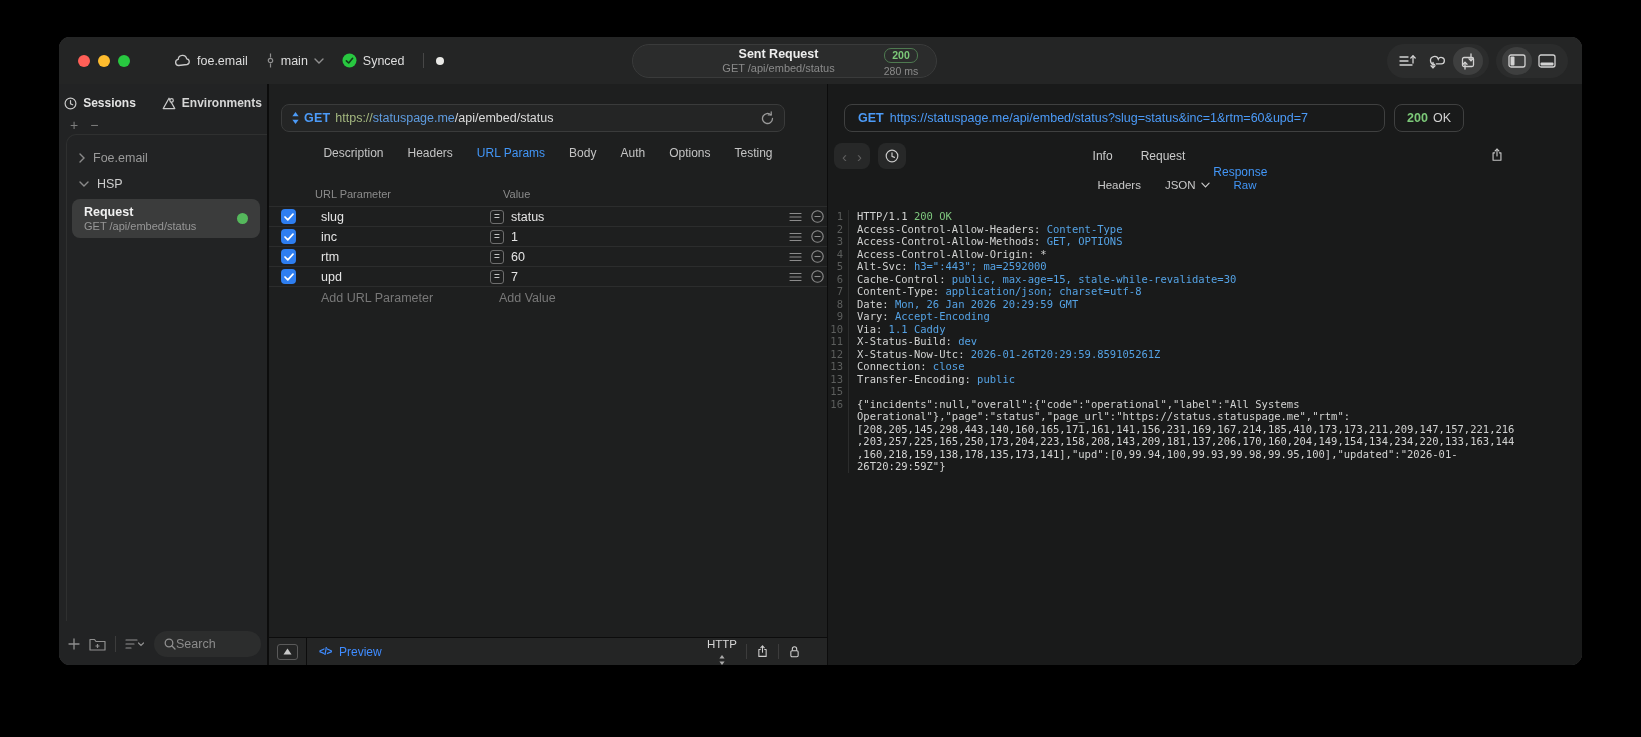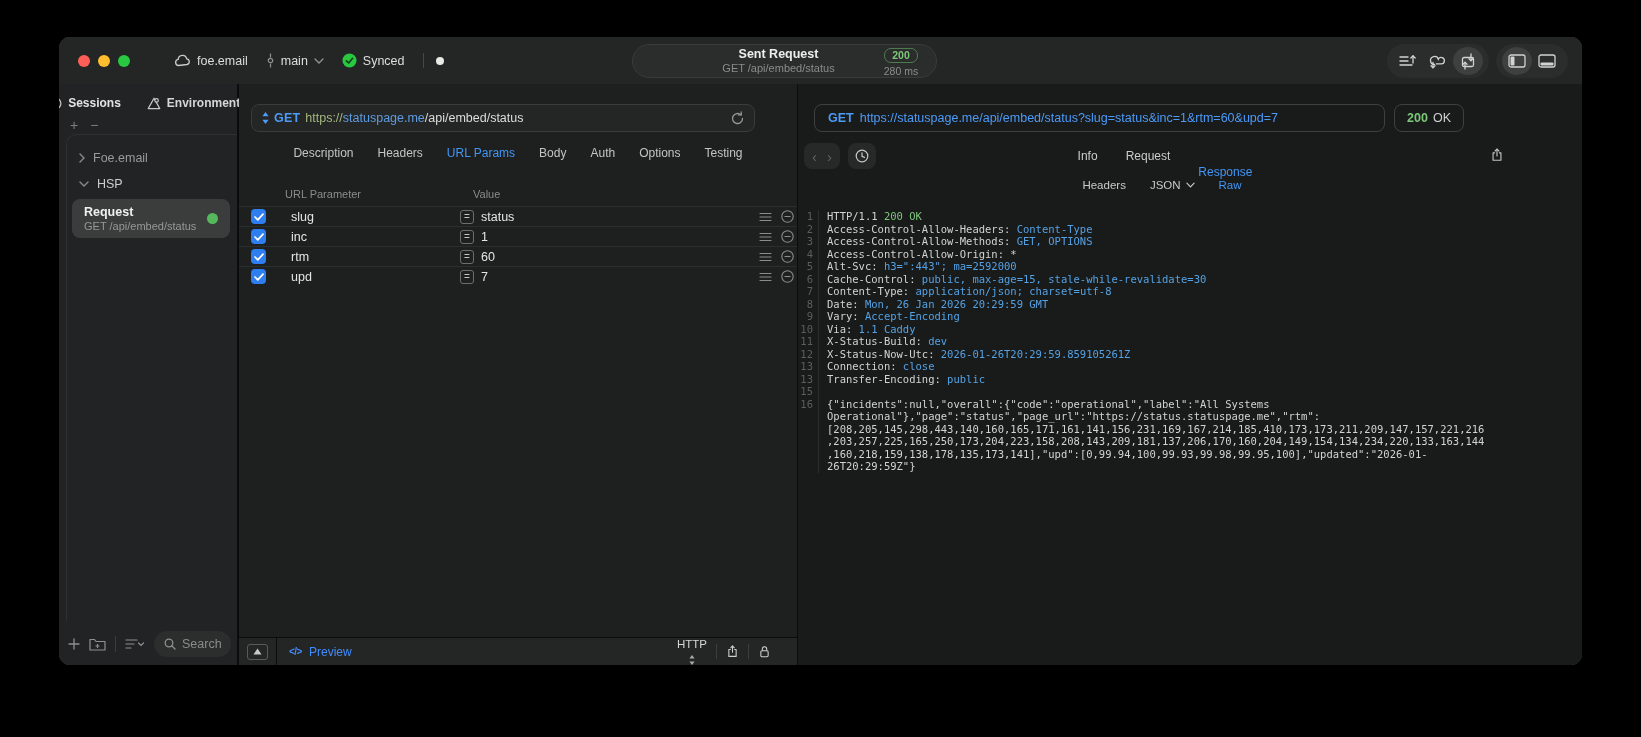--- a/index.html
+++ b/index.html
@@ -36,39 +36,39 @@
   .tb-group { display:flex; align-items:center; background:#2b2c2c; border-radius:17px; height:34px; padding:0 6px; }
   .tb-btn { width:30px; height:28px; display:flex; align-items:center; justify-content:center; border-radius:50%; color:#d2d2d2; }
   .tb-btn.hl { background:#3e3f3f; }
 
   
   .content { position:absolute; top:47px; left:0; right:0; bottom:0; display:flex; }
   .vdiv { width:2px; background:#0c0c0c; }
   .vdiv.thin { width:1px; }
 
   
-  .sidebar { position:relative; width:178px; background:#222324; }
+  .sidebar { position:relative; width:208px; background:#222324; }
   .sb-tabs { position:absolute; top:12px; left:0; right:0; display:flex; justify-content:center; gap:26px; }
   .sb-tab { display:flex; align-items:center; gap:6px; font-size:12px; color:#e3e3e3; font-weight:600; }
   .sb-tab:last-child { color:#d6d6d6; }
   .sb-pm { position:absolute; top:33px; left:11px; display:flex; gap:12px; color:#7e7e7e; font-size:14px; }
   .sb-pm span { cursor:default; }
   .sb-tree { position:absolute; top:50px; left:7px; right:0; bottom:44px;
     border-top:1px solid #2f3030; border-left:1px solid #2f3030; border-top-left-radius:10px; padding-top:10px; }
   .tree-item { display:flex; align-items:center; gap:8px; padding:6px 10px 6px 12px; font-size:12.5px; }
   .tree-item .tchev { color:#8a8a8a; }
   .ti-collapsed { color:#9a9a9a; }
   .ti-expanded { color:#cdcdcd; }
   .req-card { position:relative; margin:2px 7px 0 5px; background:#3b3c3c; border-radius:8px; padding:6px 12px; }
   .req-card .rc-title { color:#f0f0f0; font-size:12.5px; font-weight:600; }
   .req-card .rc-sub { color:#979797; font-size:11px; margin-top:1px; }
   .rc-dot { position:absolute; right:12px; top:14px; width:11px; height:11px; border-radius:50%; background:#55b85c; }
   .sb-bottom { position:absolute; left:9px; right:6px; bottom:7px; height:28px; display:flex; align-items:center; gap:9px; }
   .sb-bsep { width:1px; height:16px; background:#3c3c3c; }
-  .search-pill { flex:1; display:flex; align-items:center; gap:6px; height:26px; background:#2c2d2d;
+  .search-pill { flex:1; display:flex; align-items:center; height:26px; background:#2c2d2d;
     border-radius:14px; padding:0 10px; }
   .search-pill input { background:transparent; border:none; outline:none; color:#cfcfcf; font-size:12.5px; width:100%; }
   .search-pill input::placeholder { color:#8b8b8b; }
 
   
   .reqpane { position:relative; width:558px; background:#1e1f1f; }
   .urlbar { position:absolute; left:12px; top:20px; width:504px; height:28px; background:#242525;
     border:1px solid #3a3b3b; border-radius:8px; display:flex; align-items:center; padding:0 10px; gap:5px; font-size:12.5px; }
   .method { color:#4c9bf8; font-weight:700; letter-spacing:.2px; }
   .u-scheme { color:#a3b77f; } .u-host { color:#5f9ce0; } .u-path { color:#dcdcdc; }
@@ -460,20 +460,24 @@
                 </span>
                 <span>
                   <svg width="13" height="13" viewBox="0 0 13 13" fill="none" stroke="currentColor" stroke-width="1.1">
                     <circle cx="6.5" cy="6.5" r="5.7"></circle>
                     <line x1="3.5" y1="6.5" x2="9.5" y2="6.5"></line>
                   </svg>
                 </span>
               </span>
             </div>
           </div>
+        <div class="paddrow">
+          <span class="pa-name">Add URL Parameter</span>
+          <span class="pa-value">Add Value</span>
+        </div>
       </div>
 
       <div class="req-bottom">
         <span class="corner-box">
           <svg width="9" height="7" viewBox="0 0 9 7" fill="currentColor">
               <path d="M4.5 0.5 L8.5 6.5 H0.5 Z"></path>
             </svg>
         </span>
         <span class="rb-sep"></span>
         <span class="preview-btn">

